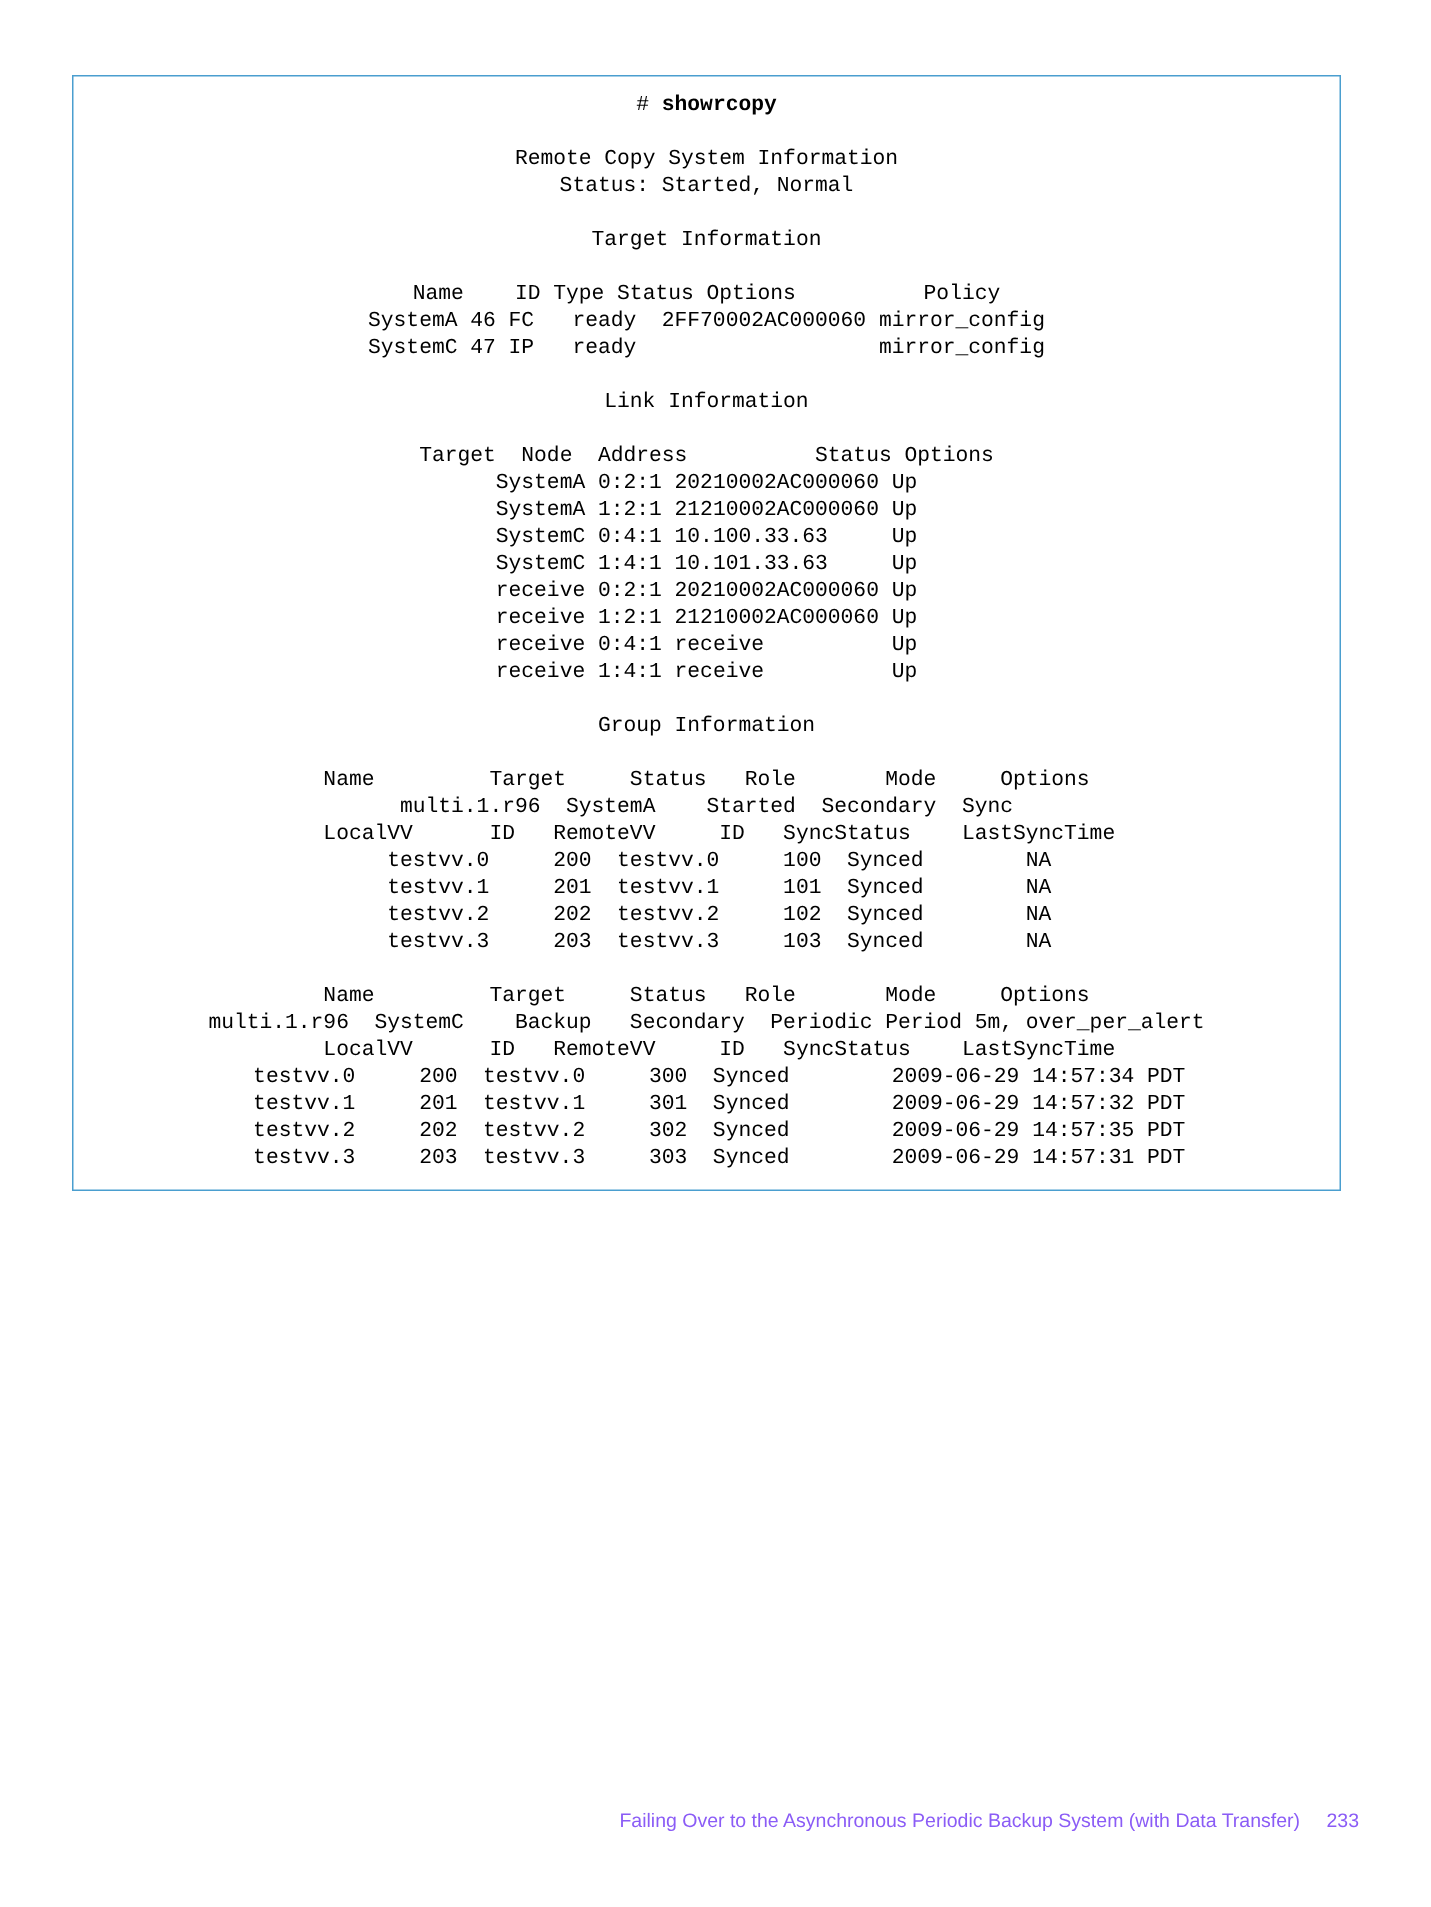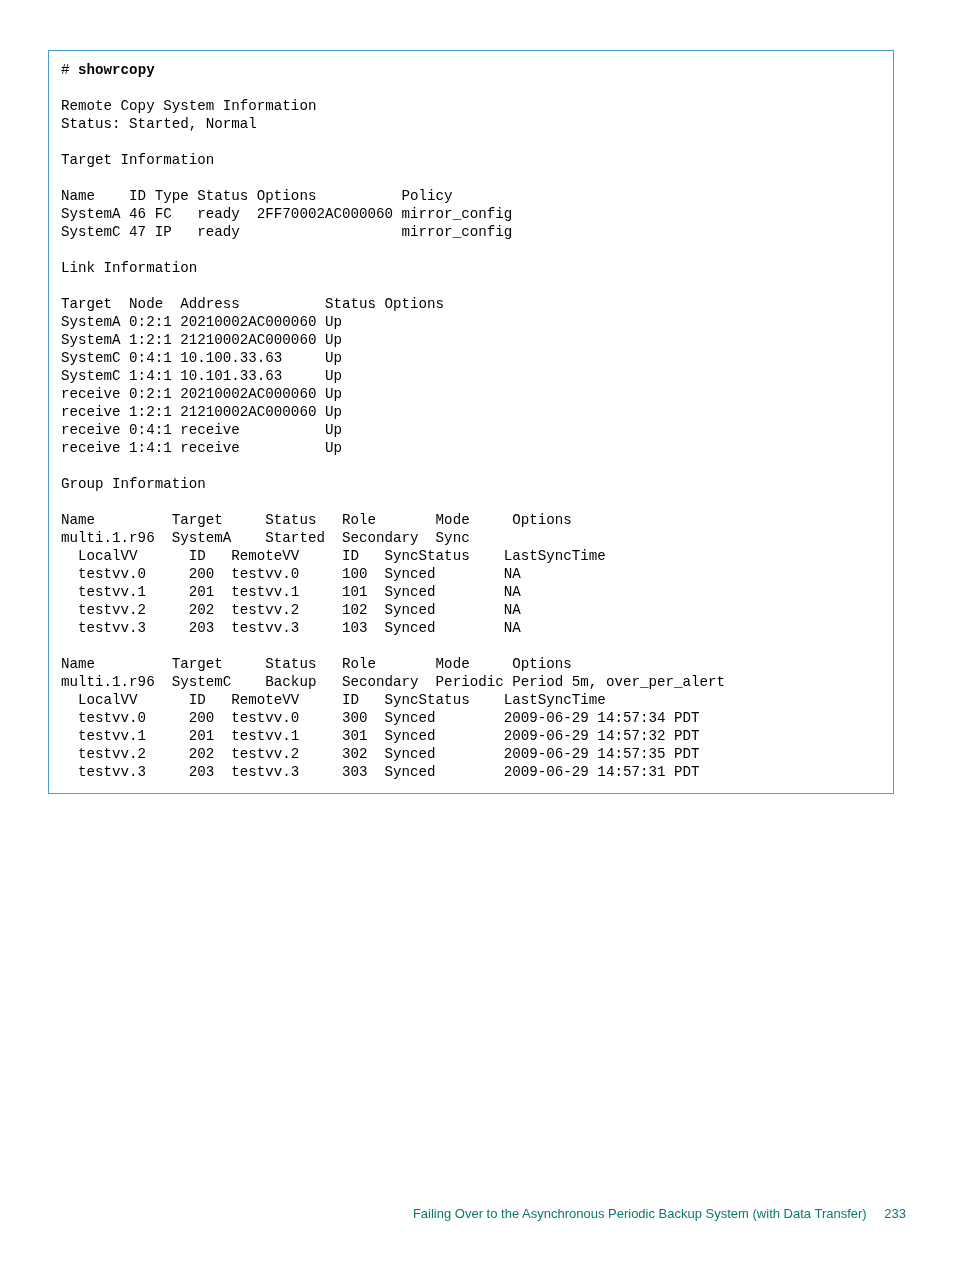--- a/index.html
+++ b/index.html
@@ -11,40 +11,41 @@
   .page {
     width: 954px;
     min-height: 1271px;
     position: relative;
     box-sizing: border-box;
     padding: 50px 60px 0 48px;
     font-family: "Courier New", Courier, monospace;
     font-size: 14.2px;
     line-height: 18px;
     color: #000;
+    text-align: center;
   }
   .codebox {
     border: 1px solid #4a9ecf;
     padding: 10px 12px 12px 12px;
     white-space: pre;
     overflow: hidden;
   }
   .cmd-hash {
     font-weight: normal;
   }
   .cmd {
     font-weight: bold;
   }
   .footer {
     position: absolute;
     bottom: 48px;
     right: 48px;
     font-family: Arial, Helvetica, sans-serif;
     font-size: 13px;
-    color: #0f766e;
+    color: #8b5cf6;
   }
   .footer .pnum {
     margin-left: 14px;
   }
 </style>
 </head>
 <body>
 
 <div class="page">
 

